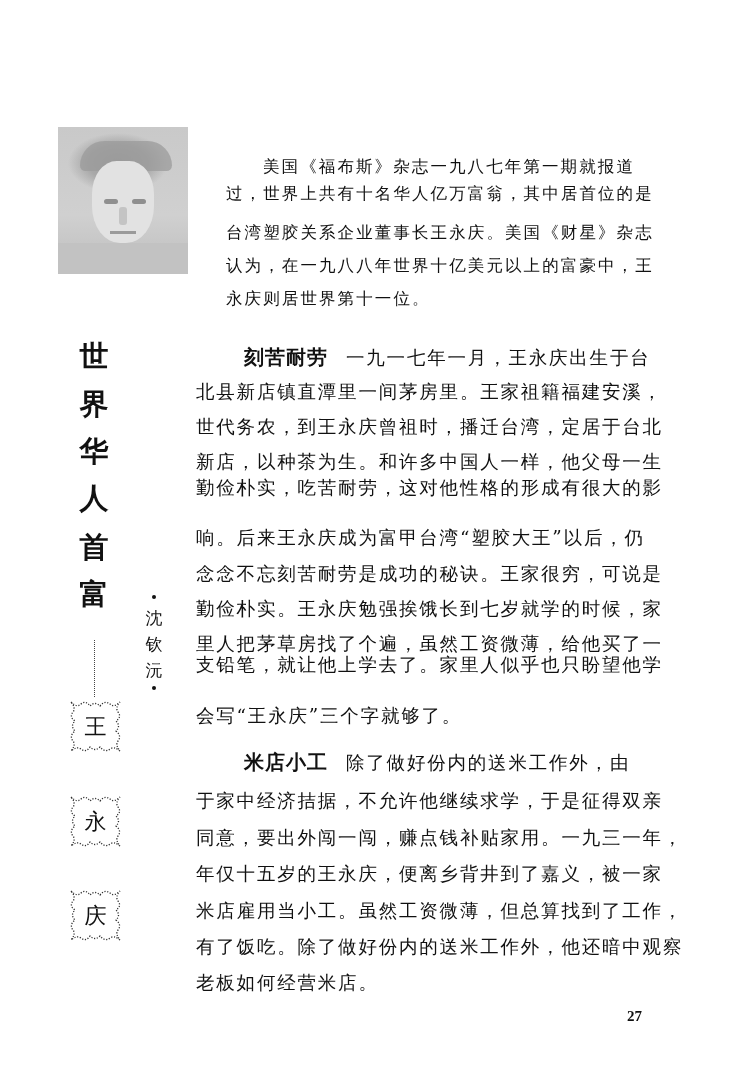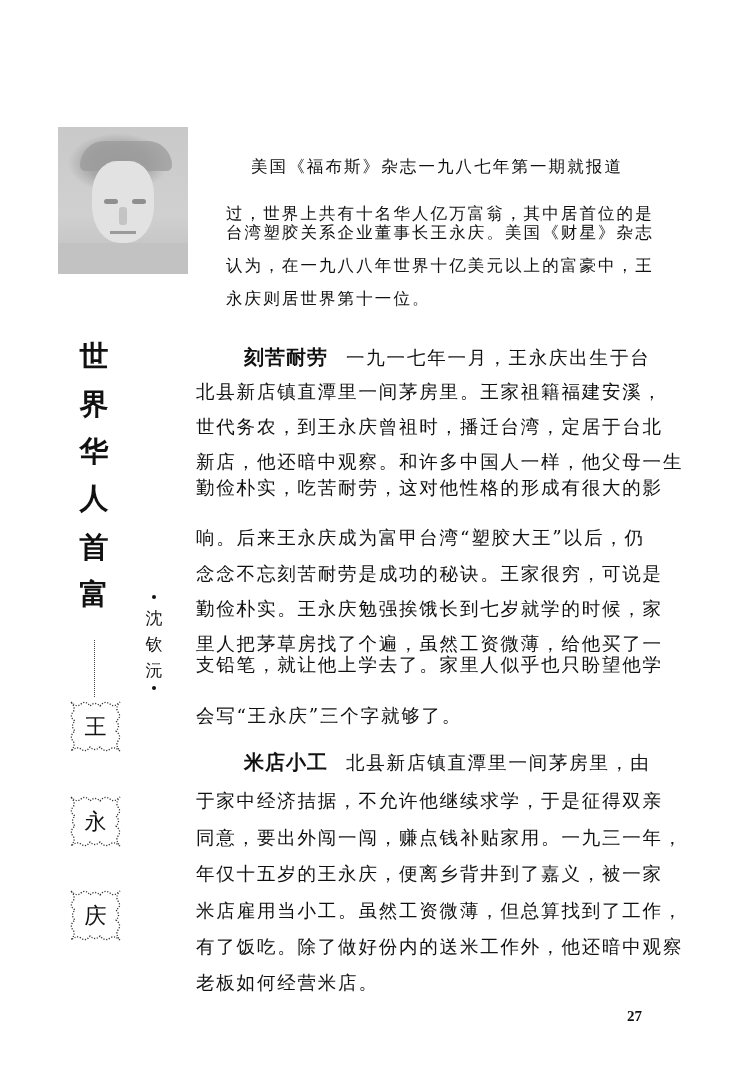--- a/index.html
+++ b/index.html
@@ -47,21 +47,21 @@
     .photo .body { position: absolute; left: 0; top: 116px; width: 130px; height: 40px; background: #c2c2c2; }
 
     .intro-line, .body-line {
       position: absolute;
       white-space: nowrap;
       font-size: 16.5px;
       line-height: 20px;
       letter-spacing: 2.1px;
     }
     .intro-line { left: 226px; }
-    .intro-line.indent { left: 251px; }
+    .intro-line.indent { left: 263px; }
 
     .body-line {
       left: 196px;
       font-size: 18.5px;
       letter-spacing: 1.8px;
       text-align: right;
     }
     .body-line.indent { left: 244px; }
     .heading {
       font-family: "DejaVu Sans", "Liberation Sans", sans-serif;
@@ -137,21 +137,21 @@
   <div class="face"></div>
   <div class="eye l"></div>
   <div class="eye r"></div>
   <div class="nose"></div>
   <div class="mouth"></div>
   <div class="body"></div>
 </div>
 
 <div>
   <div class="intro-line indent" style="top:157px">美国《福布斯》杂志一九八七年第一期就报道</div>
-  <div class="intro-line" style="top:204px">过，世界上共有十名华人亿万富翁，其中居首位的是</div>
+  <div class="intro-line" style="top:184px">过，世界上共有十名华人亿万富翁，其中居首位的是</div>
   <div class="intro-line" style="top:223px">台湾塑胶关系企业董事长王永庆。美国《财星》杂志</div>
   <div class="intro-line" style="top:256px">认为，在一九八八年世界十亿美元以上的富豪中，王</div>
   <div class="intro-line" style="top:289px">永庆则居世界第十一位。</div>
 </div>
 
 <div>
   <div class="vtitle-char" style="top:341px">世</div>
   <div class="vtitle-char" style="top:389px">界</div>
   <div class="vtitle-char" style="top:436px">华</div>
   <div class="vtitle-char" style="top:483px">人</div>
@@ -187,33 +187,33 @@
   </svg>
   <div class="frame-char">庆</div>
 </div>
 
 <div>
   <div class="body-line indent" style="top:347px">
     <span class="heading">刻苦耐劳</span><span>一九一七年一月，王永庆出生于台</span>
   </div>
   <div class="body-line" style="top:382px">北县新店镇直潭里一间茅房里。王家祖籍福建安溪，</div>
   <div class="body-line" style="top:417px">世代务农，到王永庆曾祖时，播迁台湾，定居于台北</div>
-  <div class="body-line" style="top:452px">新店，他还暗中观察。和许多中国人一样，他父母一生</div>
+  <div class="body-line" style="top:452px">新店，以种茶为生。和许多中国人一样，他父母一生</div>
   <div class="body-line" style="top:478px">勤俭朴实，吃苦耐劳，这对他性格的形成有很大的影</div>
   <div class="body-line" style="top:528px">响。后来王永庆成为富甲台湾“塑胶大王”以后，仍</div>
   <div class="body-line" style="top:564px">念念不忘刻苦耐劳是成功的秘诀。王家很穷，可说是</div>
   <div class="body-line" style="top:599px">勤俭朴实。王永庆勉强挨饿长到七岁就学的时候，家</div>
   <div class="body-line" style="top:634px">里人把茅草房找了个遍，虽然工资微薄，给他买了一</div>
   <div class="body-line" style="top:655px">支铅笔，就让他上学去了。家里人似乎也只盼望他学</div>
   <div class="body-line" style="top:706px">会写“王永庆”三个字就够了。</div>
 </div>
 
 <div>
   <div class="body-line indent" style="top:752px">
-    <span class="heading">米店小工</span><span>北县新店镇直潭里一间茅房里，由</span>
+    <span class="heading">米店小工</span><span>除了做好份内的送米工作外，由</span>
   </div>
   <div class="body-line" style="top:791px">于家中经济拮据，不允许他继续求学，于是征得双亲</div>
   <div class="body-line" style="top:828px">同意，要出外闯一闯，赚点钱补贴家用。一九三一年，</div>
   <div class="body-line" style="top:864px">年仅十五岁的王永庆，便离乡背井到了嘉义，被一家</div>
   <div class="body-line" style="top:901px">米店雇用当小工。虽然工资微薄，但总算找到了工作，</div>
   <div class="body-line" style="top:937px">有了饭吃。除了做好份内的送米工作外，他还暗中观察</div>
   <div class="body-line" style="top:973px">老板如何经营米店。</div>
 </div>
 
 <div class="page-number">27</div>

